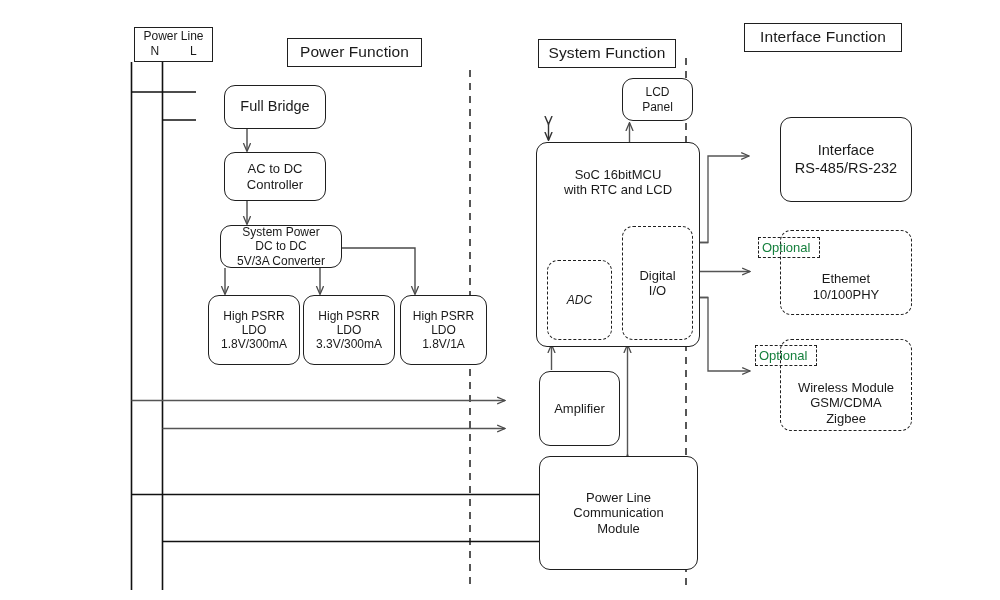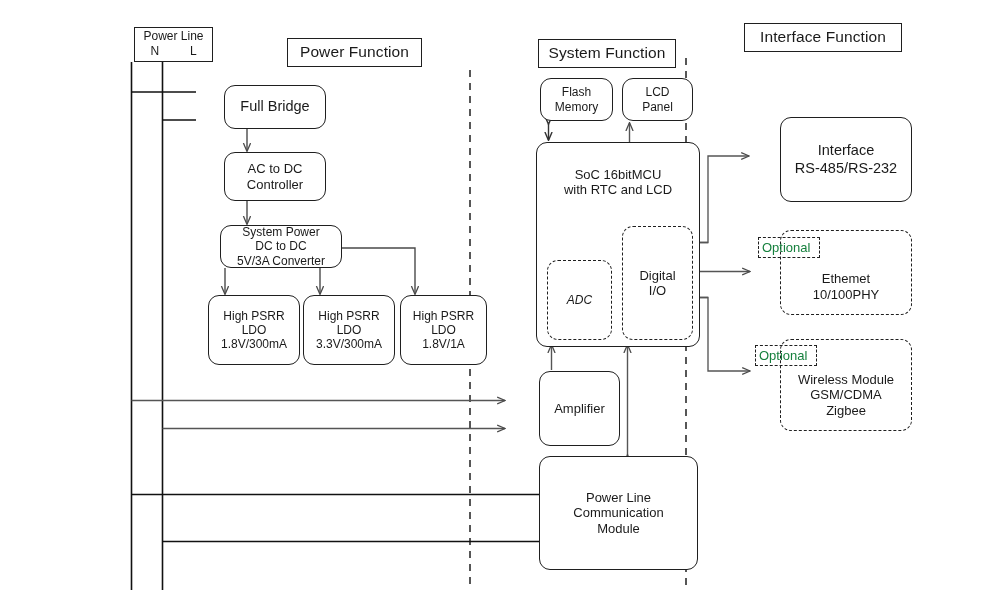--- a/index.html
+++ b/index.html
@@ -223,26 +223,20 @@
   </div>
 
   <div class="node rr blk-sm" style="left:372px; top:295px; width:87px; height:70px;">
     <span class="stack">
       <span>High PSRR</span>
       <span>LDO</span>
       <span>1.8V/1A</span>
     </span>
   </div>
 
-  <div class="node rr blk-sm" style="left:512px; top:78px; width:73px; height:43px;">
-    <span class="stack">
-      <span>Flash</span>
-      <span>Memory</span>
-    </span>
-  </div>
 
   <div class="node rr blk-sm" style="left:594px; top:78px; width:71px; height:43px;">
     <span class="stack">
       <span>LCD</span>
       <span>Panel</span>
     </span>
   </div>
 
   <div class="node rr blk" style="left:508px; top:142px; width:164px; height:205px;
        align-items:flex-start; padding-top:24px;">
@@ -291,21 +285,21 @@
     <span class="stack">
       <span>Ethemet</span>
       <span>10/100PHY</span>
     </span>
   </div>
   <div class="opt-tag sq-dash" style="left:758px; top:237px; width:62px; height:21px;">
     <span>Optional</span>
   </div>
 
   <div class="node rr-dash blk" style="left:752px; top:339px; width:132px; height:92px;
-       align-items:flex-end; padding-bottom:12px;">
+       align-items:flex-end; padding-bottom:4px;">
     <span class="stack">
       <span>Wireless Module</span>
       <span>GSM/CDMA</span>
       <span>Zigbee</span>
     </span>
   </div>
   <div class="opt-tag sq-dash" style="left:755px; top:345px; width:62px; height:21px;">
     <span>Optional</span>
   </div>
 

